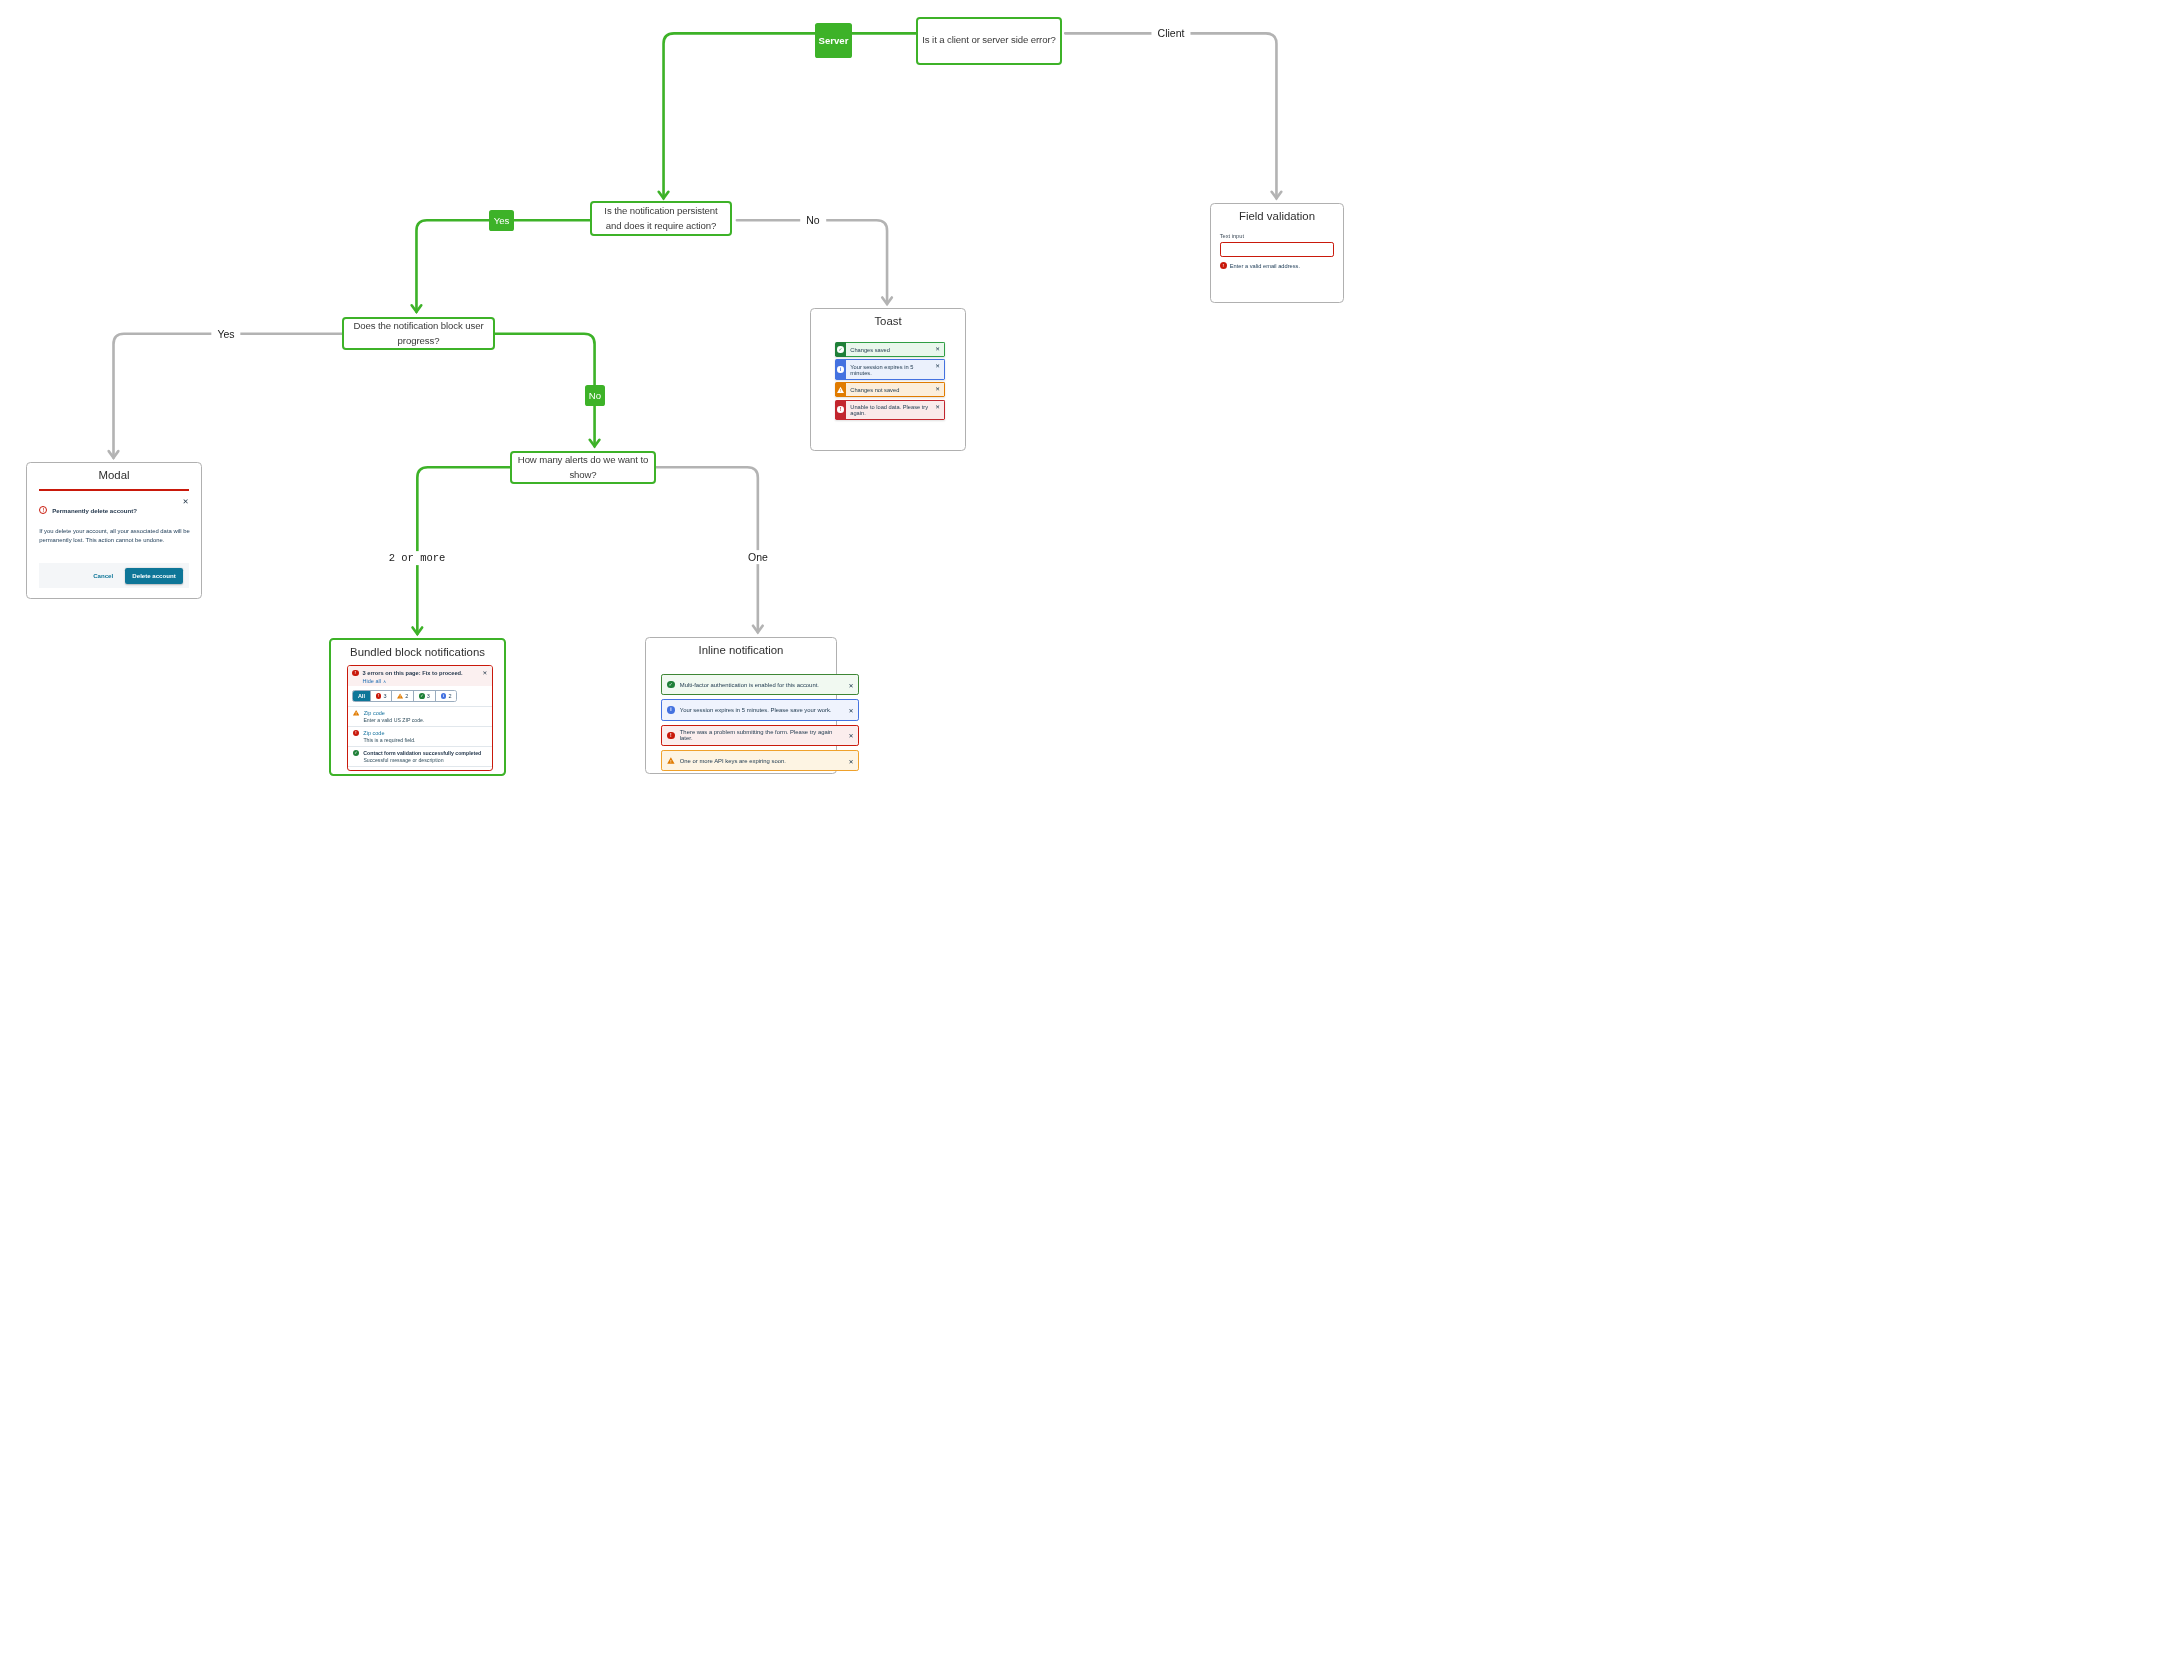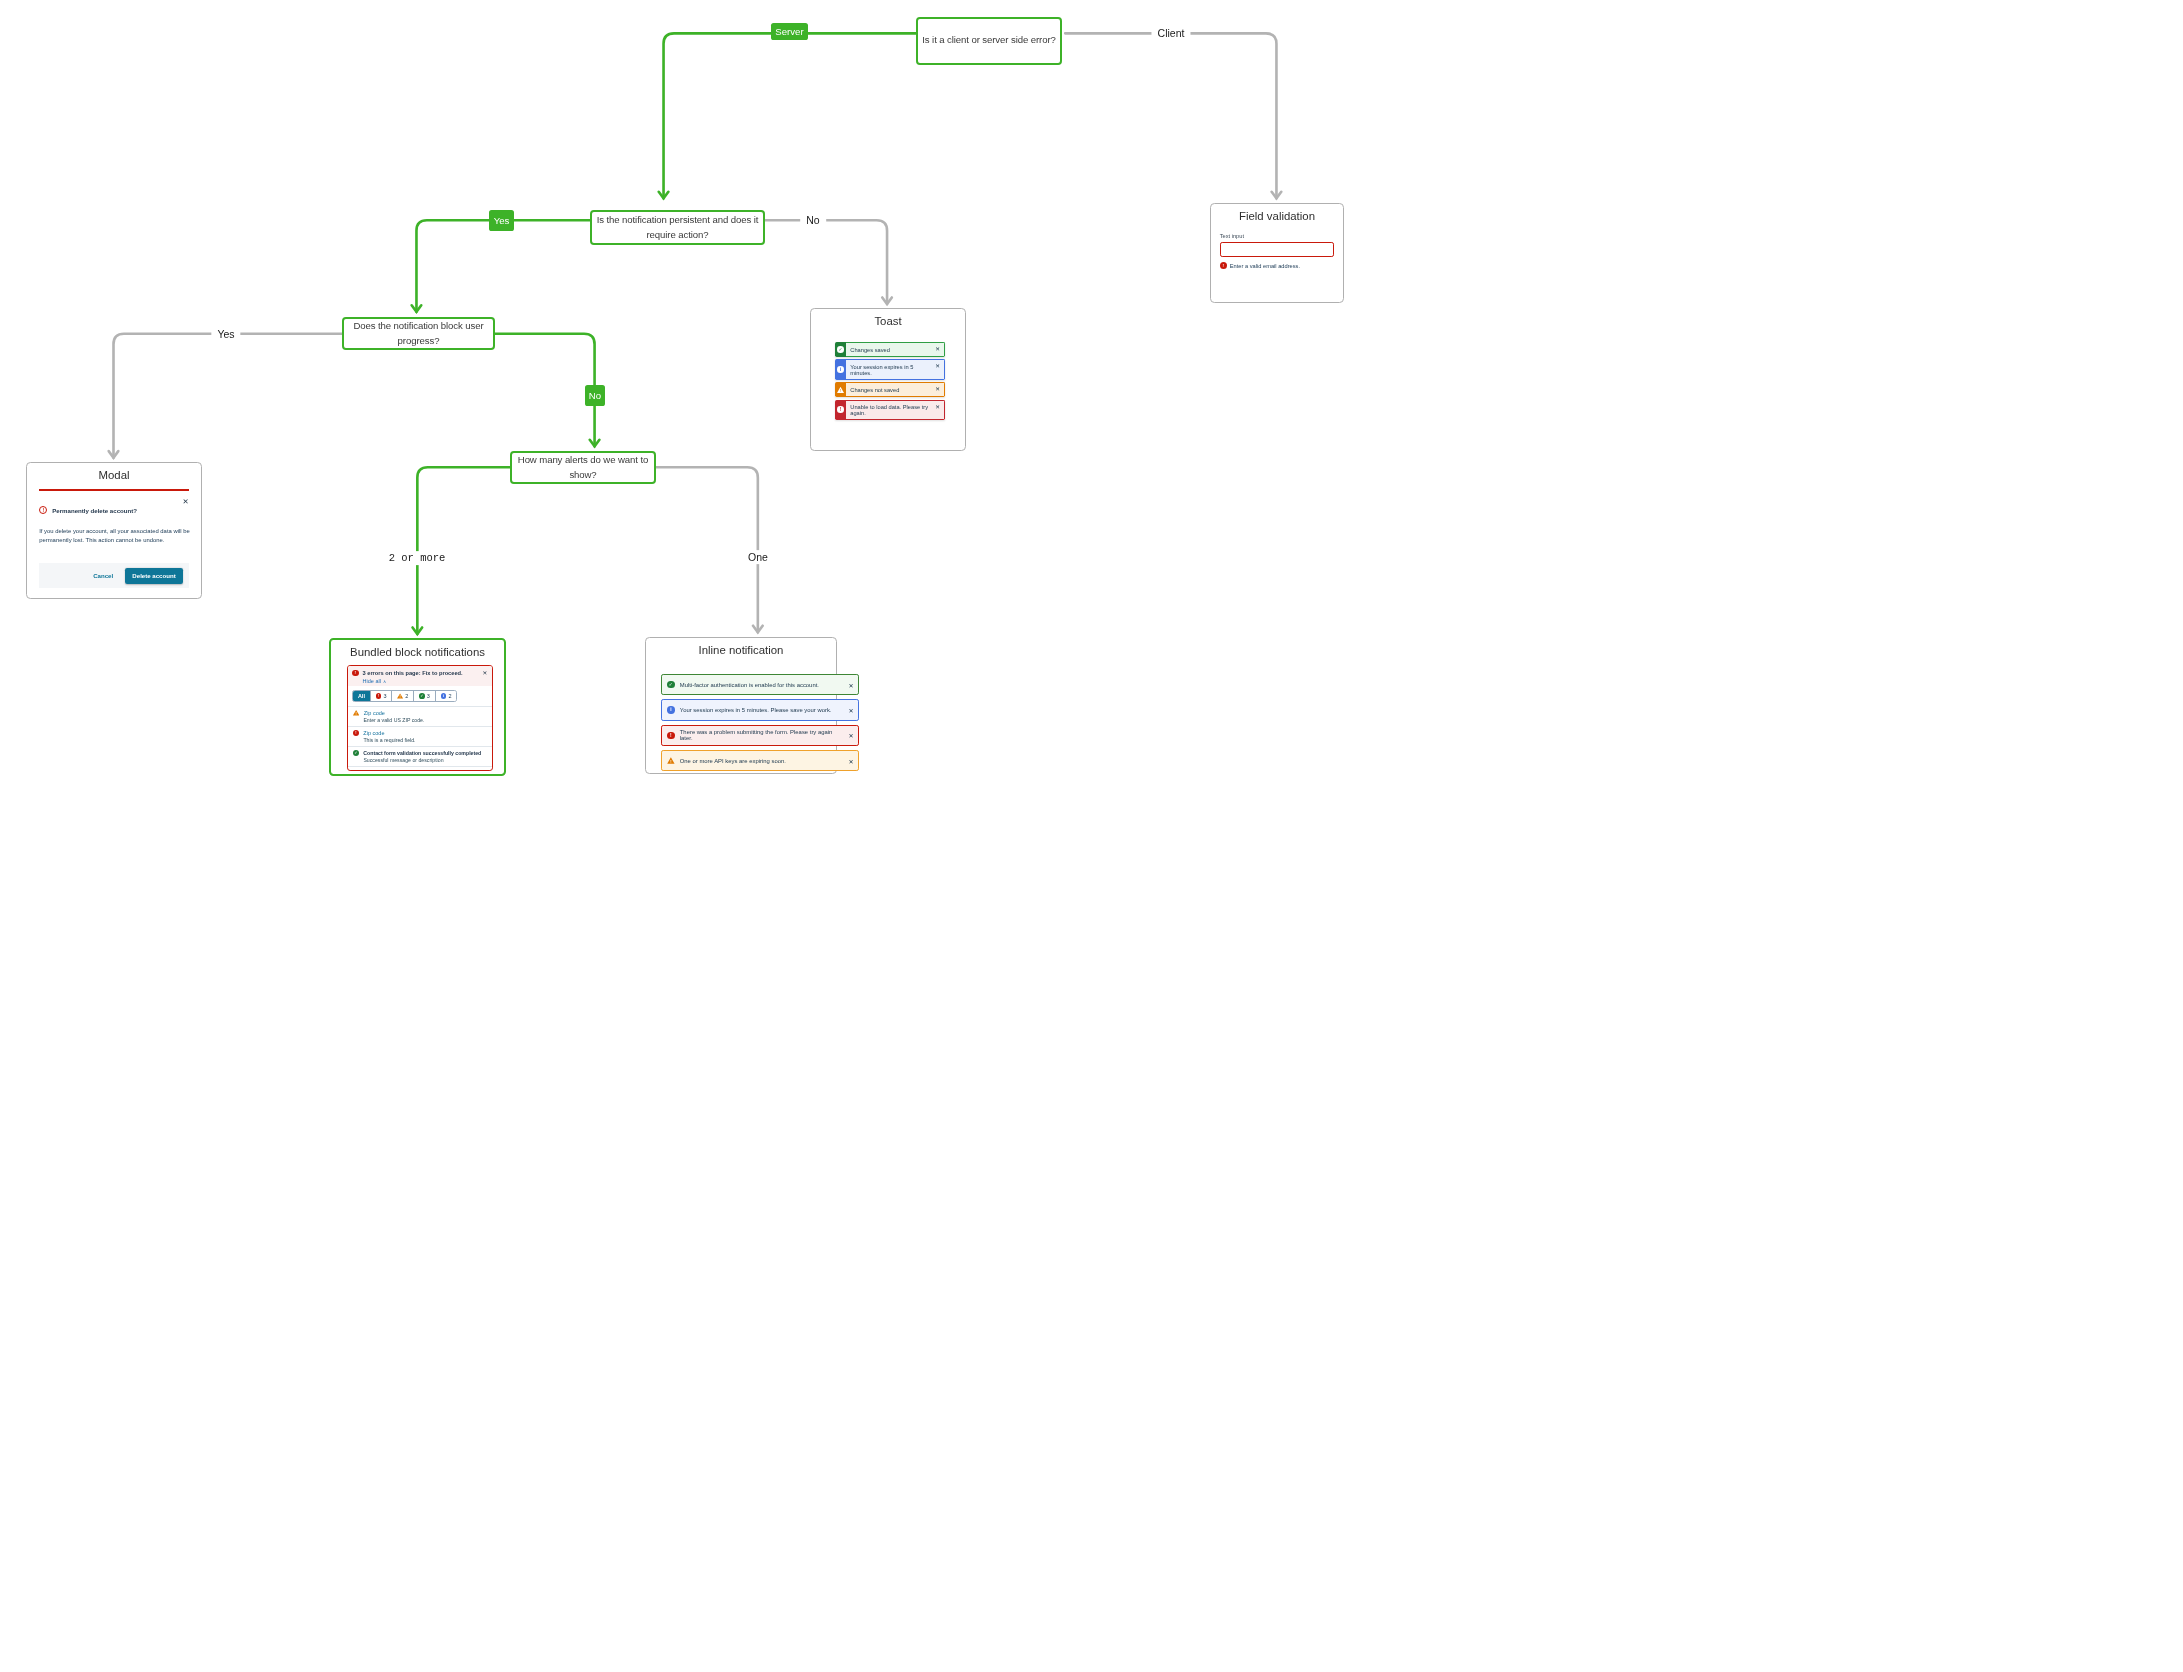--- a/index.html
+++ b/index.html
@@ -127,25 +127,25 @@
     <path d="M 1120 764 H 1338 Q 1362 764 1362 788 V 1022" fill="none" stroke="#3DB228" stroke-width="6" stroke-linecap="round" marker-end="url(#arrG)"></path>
     <path d="M 1168 1070 H 980 Q 956 1070 956 1094 V 1452" fill="none" stroke="#3DB228" stroke-width="6" stroke-linecap="round" marker-end="url(#arrG)"></path>
 
     <path d="M 2440 76 H 2900 Q 2924 76 2924 100 V 454" fill="none" stroke="#B3B3B3" stroke-width="6" stroke-linecap="round" marker-end="url(#arrK)"></path>
     <path d="M 1688 504 H 2008 Q 2032 504 2032 528 V 696" fill="none" stroke="#B3B3B3" stroke-width="6" stroke-linecap="round" marker-end="url(#arrK)"></path>
     <path d="M 784 764 H 284 Q 260 764 260 788 V 1048" fill="none" stroke="#B3B3B3" stroke-width="6" stroke-linecap="round" marker-end="url(#arrK)"></path>
     <path d="M 1502 1070 H 1712 Q 1736 1070 1736 1094 V 1448" fill="none" stroke="#B3B3B3" stroke-width="6" stroke-linecap="round" marker-end="url(#arrK)"></path>
   </svg>
 
   <div class="node" style="left:916px;top:16.6px;width:146px;height:48px;">Is it a client or server side error?</div>
-  <div class="node" style="left:590px;top:210px;width:175px;height:35px;">Is the notification persistent and does it require action?</div>
+  <div class="node" style="left:590px;top:201px;width:142px;height:35px;">Is the notification persistent and does it require action?</div>
   <div class="node" style="left:342px;top:317px;width:153px;height:33px;">Does the notification block user progress?</div>
   <div class="node" style="left:510px;top:451px;width:146px;height:33px;">How many alerts do we want to show?</div>
 
-  <div class="badge" style="left:771px;top:23px;width:37px;height:17px;">Server</div>
+  <div class="badge" style="left:815px;top:23px;width:37px;height:35px;font-weight:bold;">Server</div>
   <div class="badge" style="left:489px;top:210px;width:25px;height:21px;">Yes</div>
   <div class="badge" style="left:585px;top:385px;width:20px;height:21px;">No</div>
 
   <span class="linelabel" style="left:1171px;top:33px;">Client</span>
   <span class="linelabel" style="left:813px;top:220px;">No</span>
   <span class="linelabel" style="left:226px;top:334px;">Yes</span>
   <span class="linelabel" style="left:417px;top:558px;font-family:Liberation Mono, monospace;">2 or more</span>
   <span class="linelabel" style="left:758px;top:557px;">One</span>
 
   <div class="card" style="left:1210px;top:203px;width:134px;height:100px;">

